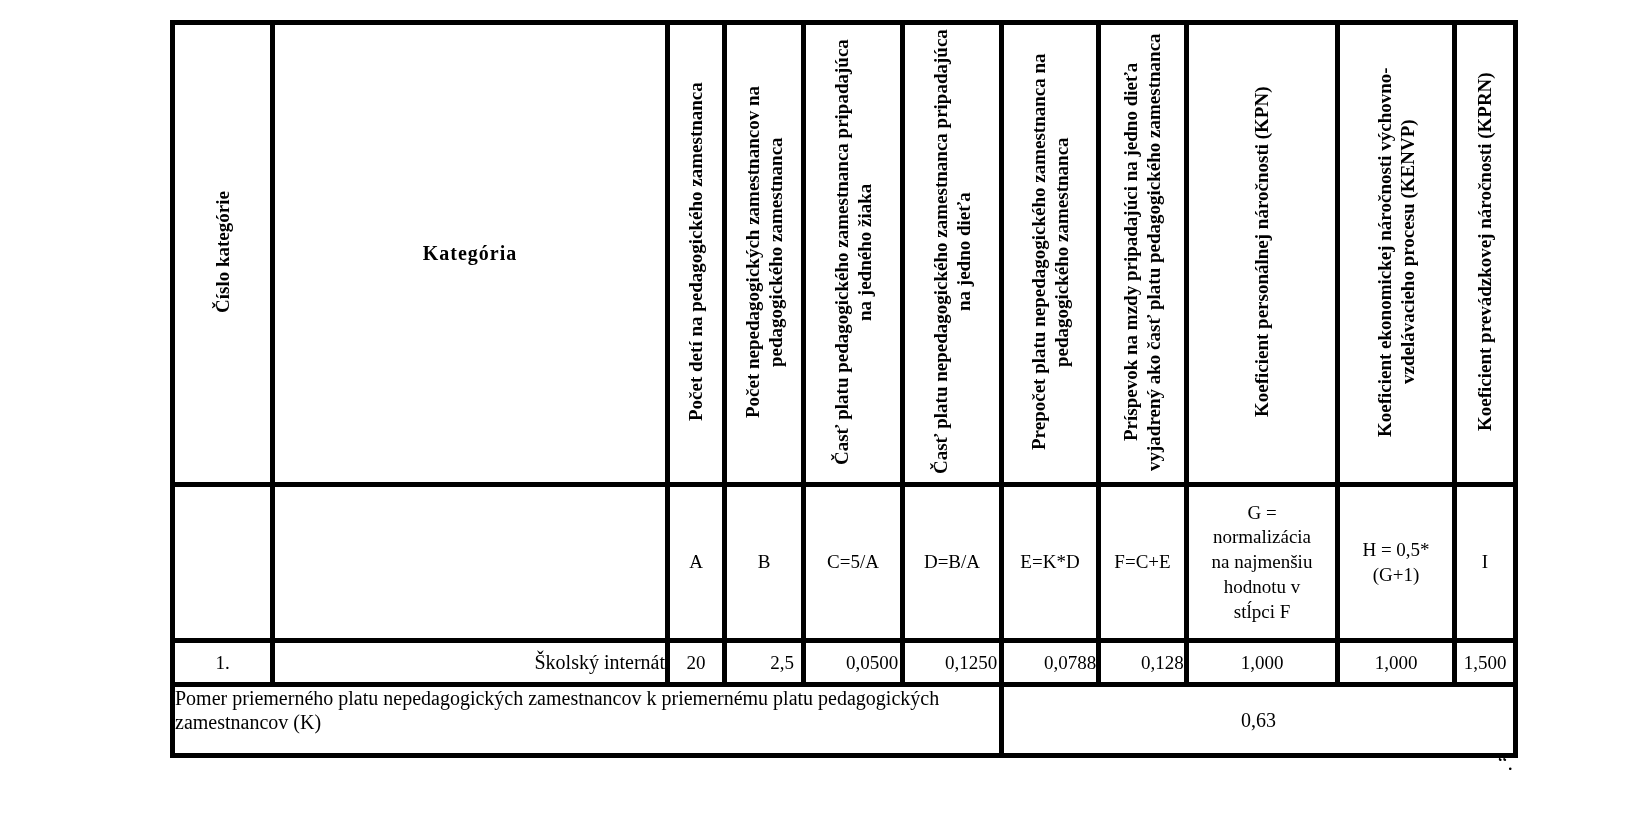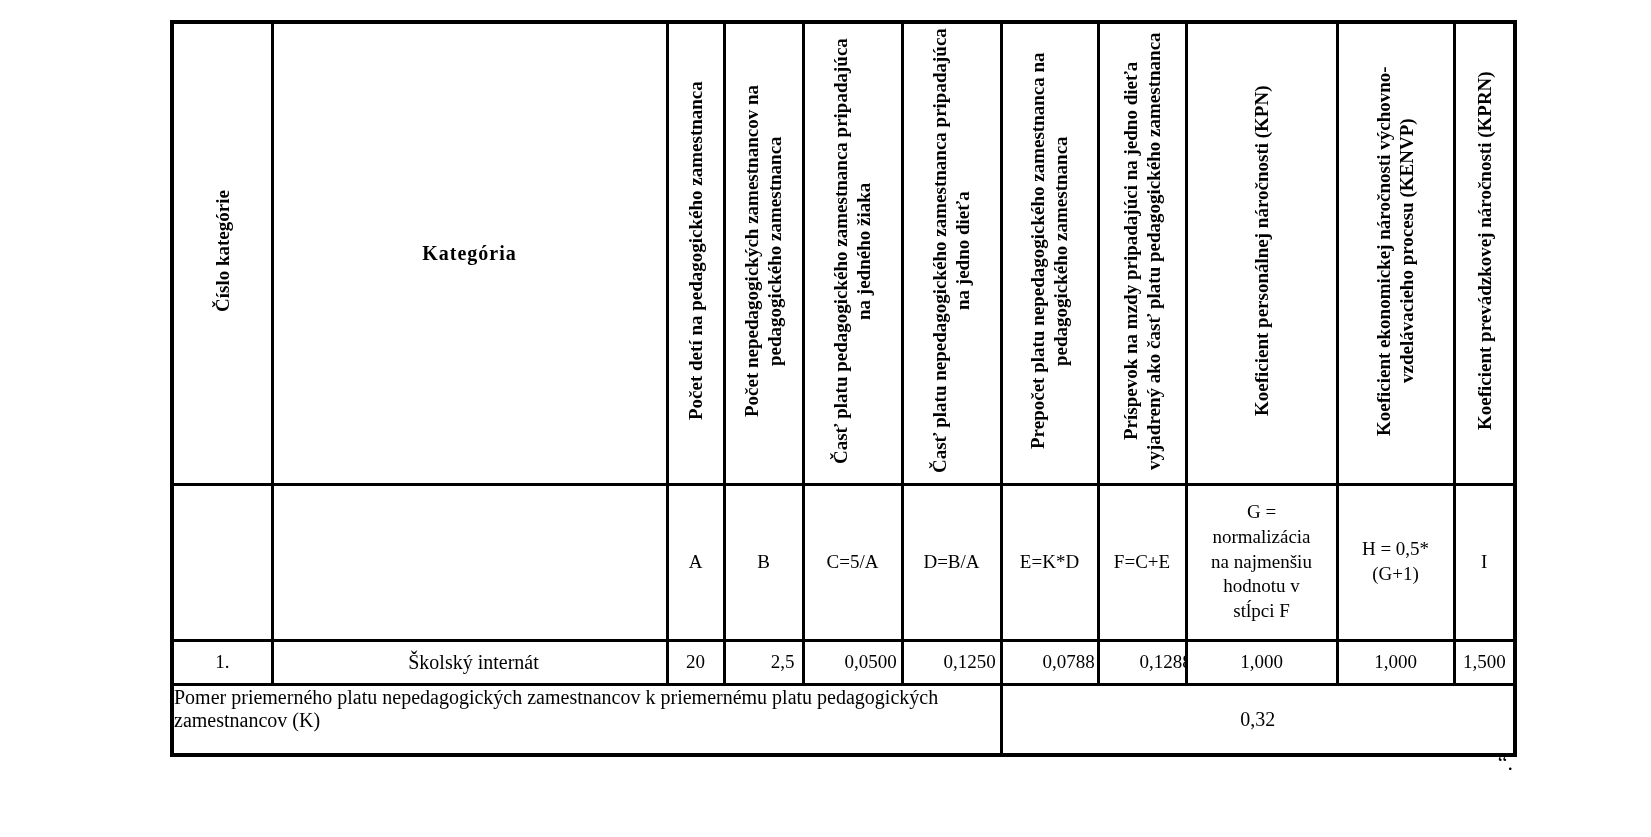--- a/index.html
+++ b/index.html
@@ -15,21 +15,21 @@
   table.grid {
     position: absolute;
     left: 170px;
     top: 20px;
     width: 1343px;
     border-collapse: collapse;
     table-layout: fixed;
     border: 4px solid #000;
   }
   table.grid th, table.grid td {
-    border: 3px solid #000000;
+    border: 5px solid #000000;
     padding: 0;
     color: #000;
     overflow: hidden;
   }
   tr.r-head  { height: 462px; }
   tr.r-form  { height: 156px; }
   tr.r-data  { height: 44px;  }
   tr.r-foot  { height: 71px;  }
   tr.r-head > * { border-bottom-width: 4px; }
   tr.r-foot > * { border-top-width: 5px; }
@@ -60,21 +60,21 @@
     line-height: 1.3;
     margin-top: 48px;
   }
   td.formula.pad-narrow { padding: 0 14px; }
   td.cell {
     font-size: 19px;
     vertical-align: middle;
     text-align: center;
   }
   td.cell.num-right { text-align: right; padding-right: 7px; padding-left: 40px; }
-  td.cell.cat-left  { text-align: center;  padding-left: 8px; font-size: 20px; }
+  td.cell.cat-left  { text-align: right;  padding-left: 8px; font-size: 20px; }
   td.foot-label {
     vertical-align: top;
     text-align: left;
     font-size: 20px;
     line-height: 1.18;
     padding: 3px 10px 0 9px;
     margin-left: 30px;
   }
   td.foot-value {
     text-align: center;
@@ -171,20 +171,20 @@
       <td class="cell num-right">0,1250</td>
       <td class="cell num-right">0,0788</td>
       <td class="cell num-right">0,1288</td>
       <td class="cell">1,000</td>
       <td class="cell">1,000</td>
       <td class="cell">1,500</td>
     </tr>
 
     <tr class="r-foot">
       <td class="foot-label" colspan="6">Pomer priemerného platu nepedagogických zamestnancov k priemernému platu pedagogických zamestnancov (K)</td>
-      <td class="foot-value" colspan="5">0,32</td>
+      <td class="foot-value" colspan="5">0,63</td>
     </tr>
   </tbody>
     </table>
 
   <div id="closing-mark">“.</div>
 
 </div>
 
 </body></html>

